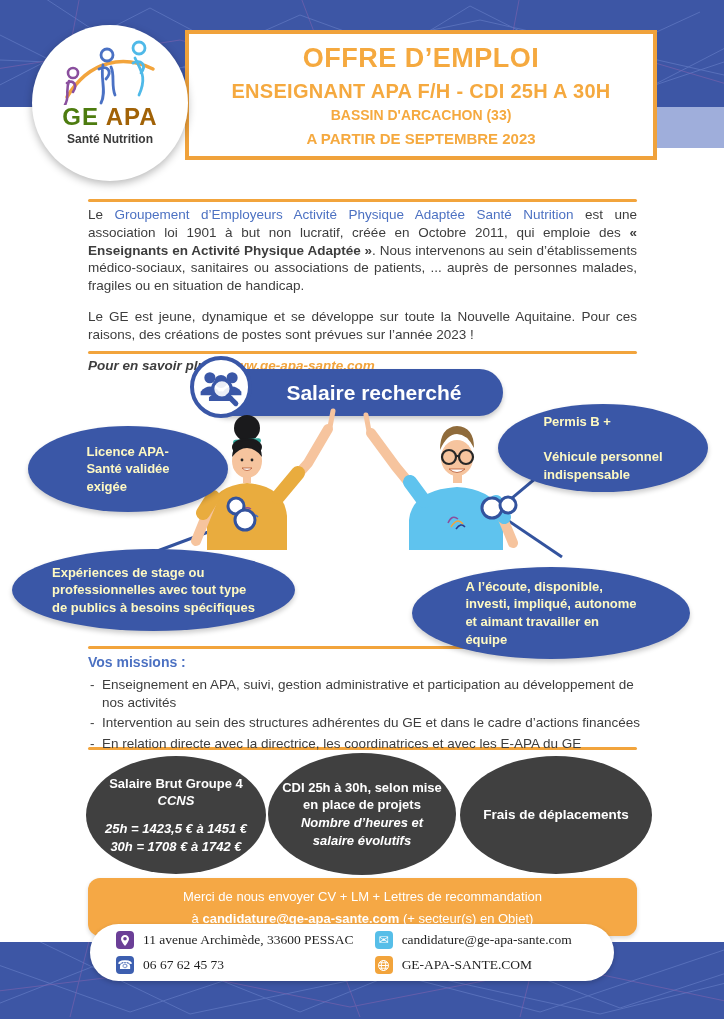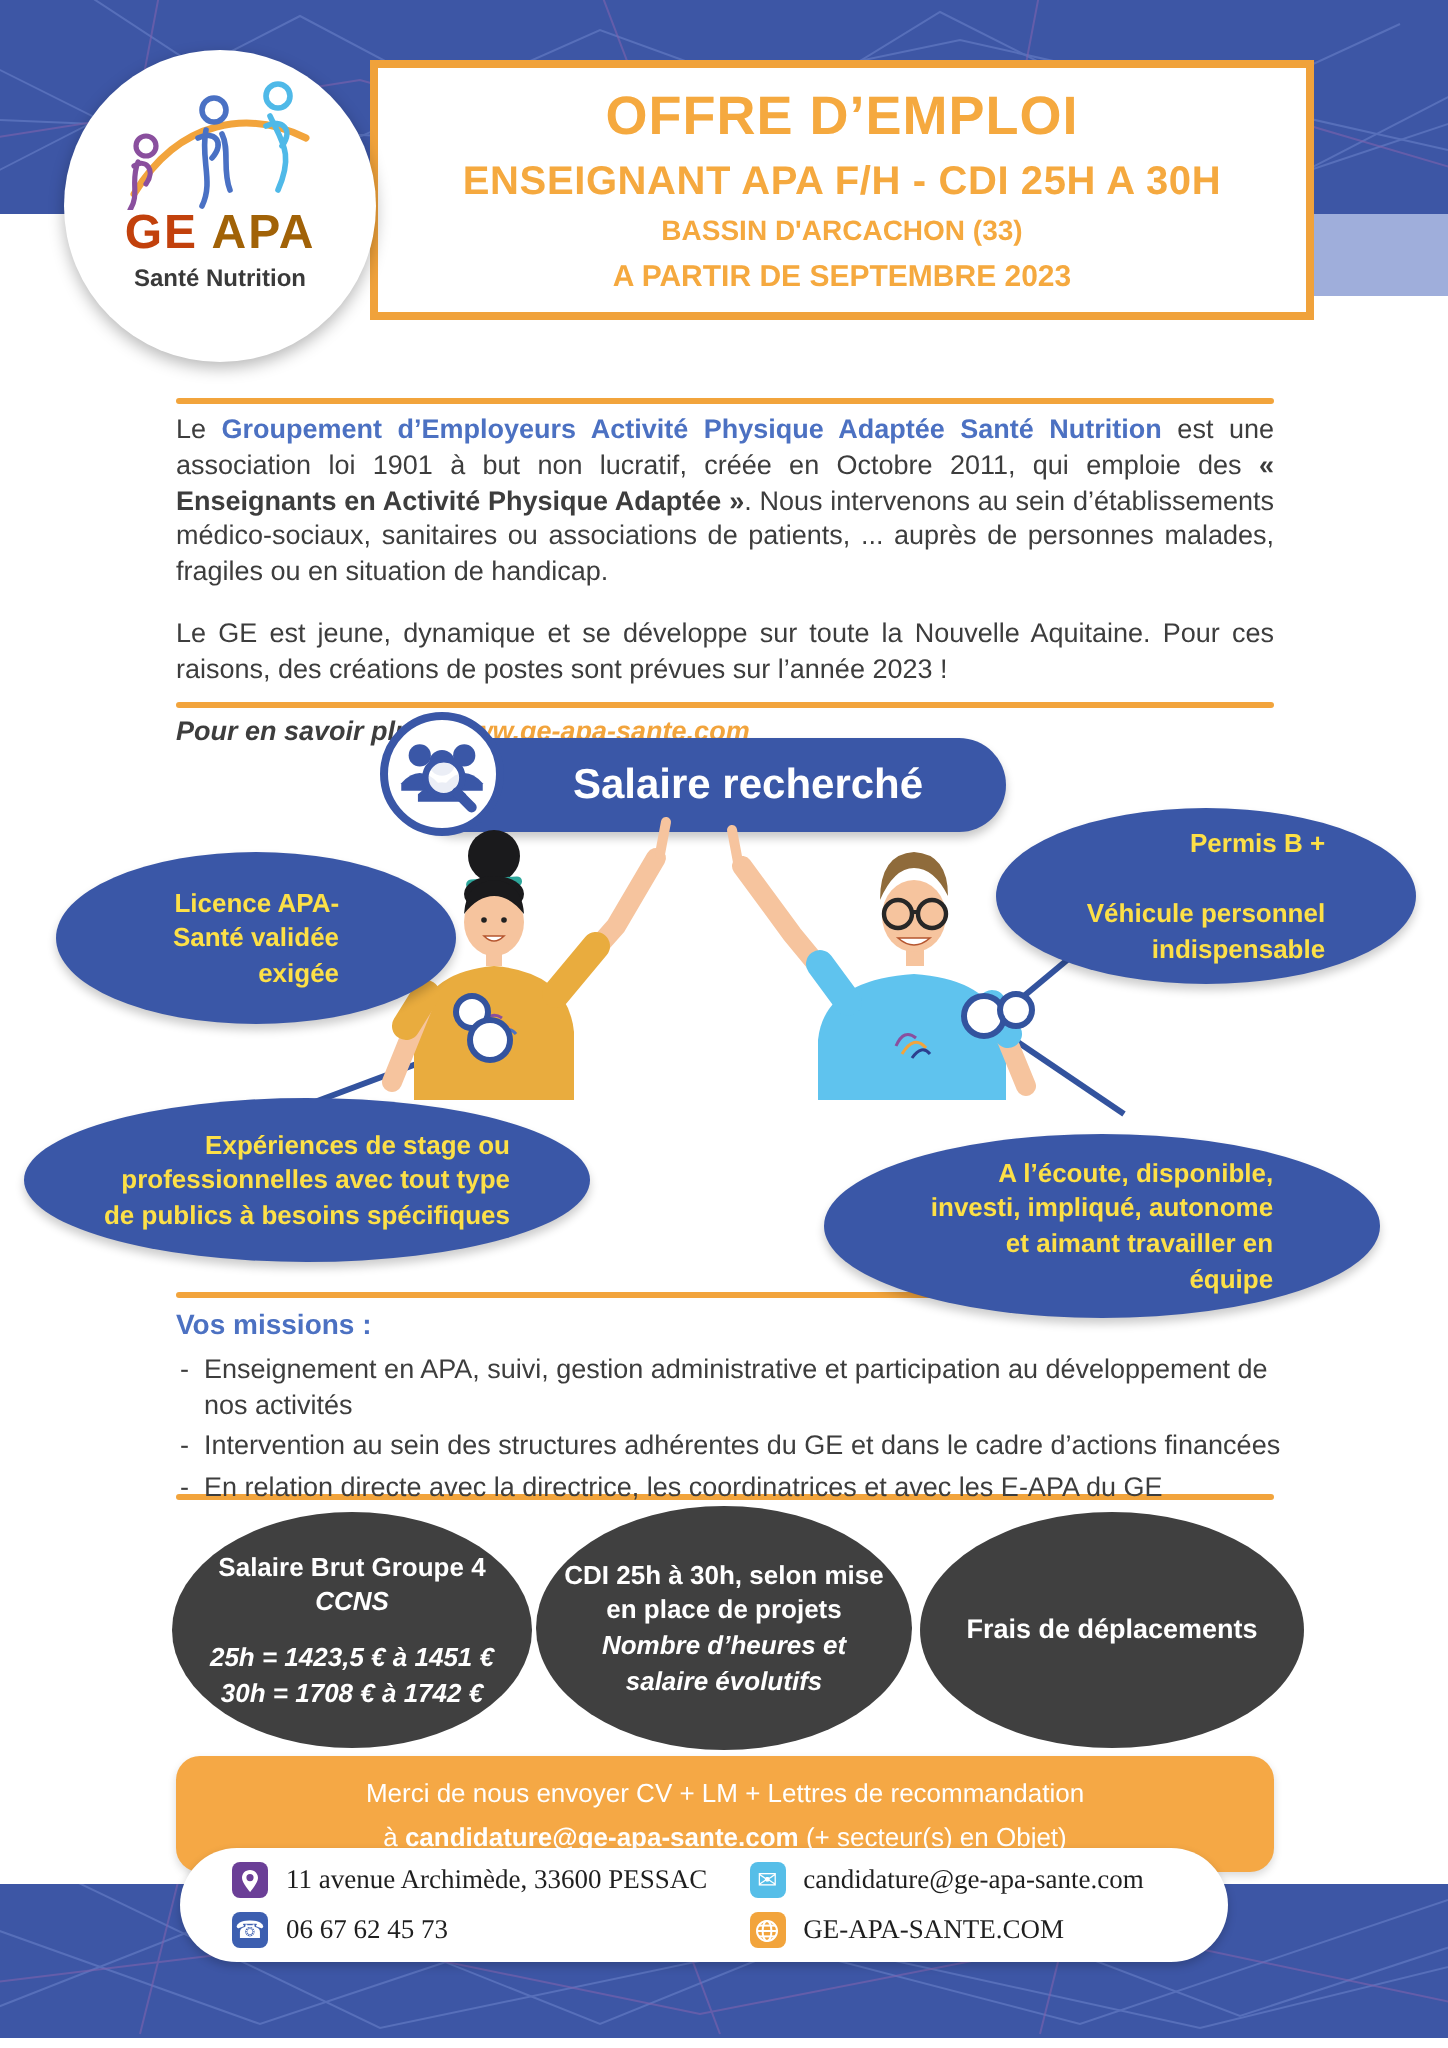--- a/index.html
+++ b/index.html
@@ -17,21 +17,21 @@
   .band svg, .band-bottom svg, .band-top svg { position:absolute; left:0; top:0; }
 
   
   .logo-circle {
     position:absolute; left:32px; top:25px; width:156px; height:156px;
     background:#fff; border-radius:50%; box-shadow:0 3px 8px rgba(0,0,0,.28);
     display:flex; flex-direction:column; align-items:center; z-index:5;
   }
   .logo-fig { margin-top:14px; }
   .logo-word { font-size:24px; font-weight:700; letter-spacing:1px; margin-top:-2px; }
-  .logo-word .ge { color:#c2410c; }
+  .logo-word .ge { color:#4d7c0f; }
   .logo-word .apa { color:#a16207; }
   .logo-sub { font-size:12px; color:#3a3a3a; margin-top:1px; font-weight:700; }
 
   
   .header-box {
     position:absolute; left:185px; top:30px; width:472px; height:130px;
     background:#fff; border:4px solid #f0a23b; z-index:4;
     display:flex; flex-direction:column; align-items:center; justify-content:center;
     text-align:center; color:#f5a93f; gap:4px;
   }
@@ -39,21 +39,21 @@
   .h-sub   { font-size:20px; font-weight:700; letter-spacing:.3px; margin-top:2px; }
   .h-loc   { font-size:14px; font-weight:700; }
   .h-date  { font-size:15px; font-weight:700; margin-top:3px; }
 
   
   .rule { position:absolute; left:88px; width:549px; height:3px; background:#f2a43c; border-radius:2px; }
 
   
   .intro { position:absolute; left:88px; top:206px; width:549px; font-size:13.5px; line-height:1.32; }
   .intro p.just { text-align:justify; }
-  .blue-strong { color:#4c71c2; font-weight:700; }
+  .blue-strong { color:#4c71c2; font-weight:400; }
   .b { font-weight:700; }
   .more { margin-top:13px; font-style:italic; font-weight:700; }
   .more a { color:#f2a43c; text-decoration:underline; cursor:pointer; }
   .intro .p2 { margin-top:13px; text-align:justify; }
 
   
   .illus { position:absolute; left:0; top:355px; width:724px; height:300px; }
   .profil-pill {
     position:absolute; left:205px; top:14px; width:298px; height:47px;
     background:#3a57a7; border-radius:24px; z-index:1;
@@ -61,22 +61,22 @@
     color:#fff; font-size:21px; font-weight:700; padding-left:40px;
     box-shadow:0 3px 5px rgba(0,0,0,.22);
   }
   .profil-badge {
     position:absolute; left:190px; top:1px; width:62px; height:62px;
     background:#fff; border:4px solid #3a57a7; border-radius:50%; z-index:3;
     display:flex; align-items:center; justify-content:center;
   }
   .chars { position:absolute; left:0; top:0; z-index:2; }
   .bubble {
-    position:absolute; background:#3a57a7; border-radius:50%; color:#fde047;
-    display:flex; align-items:center; justify-content:center; text-align:right;
+    position:absolute; background:#3a57a7; border-radius:50%; color:#fef9c3;
+    display:flex; align-items:center; justify-content:center; text-align:left;
     font-size:13px; font-weight:700; line-height:1.35; white-space:pre-line; z-index:3;
     box-shadow:0 3px 5px rgba(0,0,0,.2);
   }
   .bub-licence    { left:28px;  top:71px;  width:200px; height:86px; }
   .bub-permis     { left:498px; top:49px;  width:210px; height:88px; }
   .bub-experience { left:12px;  top:194px; width:283px; height:82px; }
   .bub-ecoute     { left:412px; top:212px; width:278px; height:92px; }
 
   
   .missions { position:absolute; left:88px; top:653px; width:556px; font-size:13.5px; line-height:1.35; }

